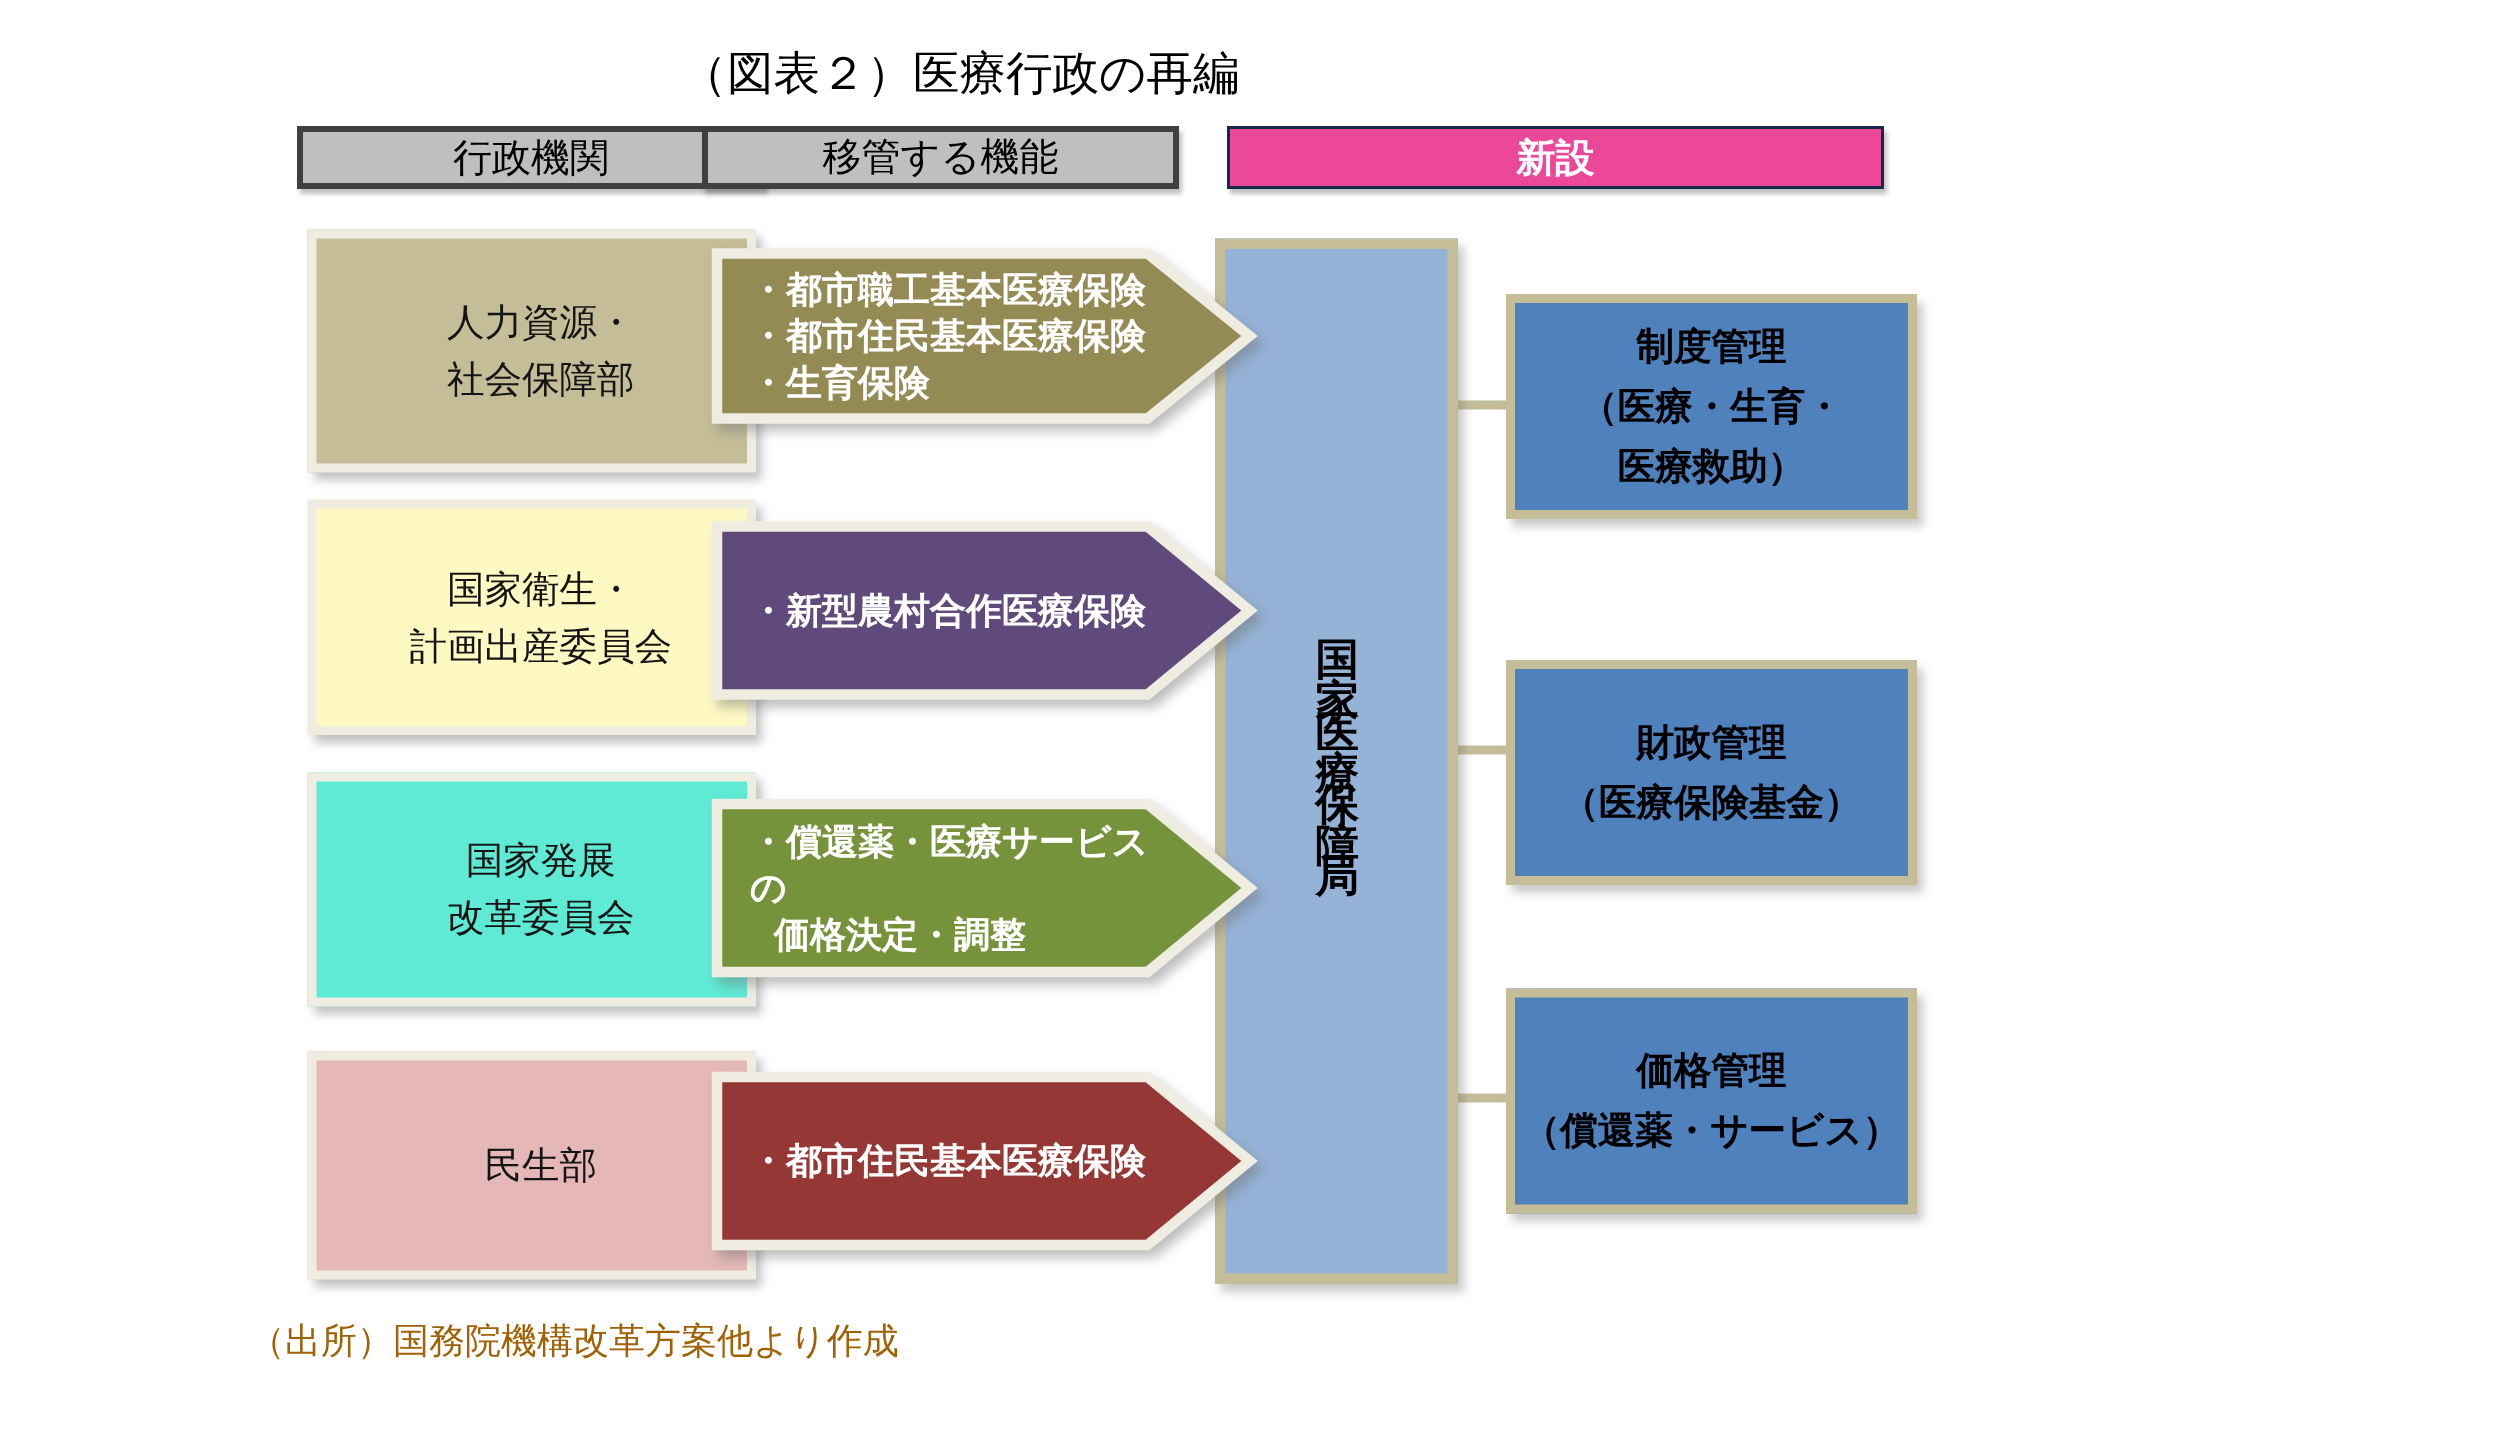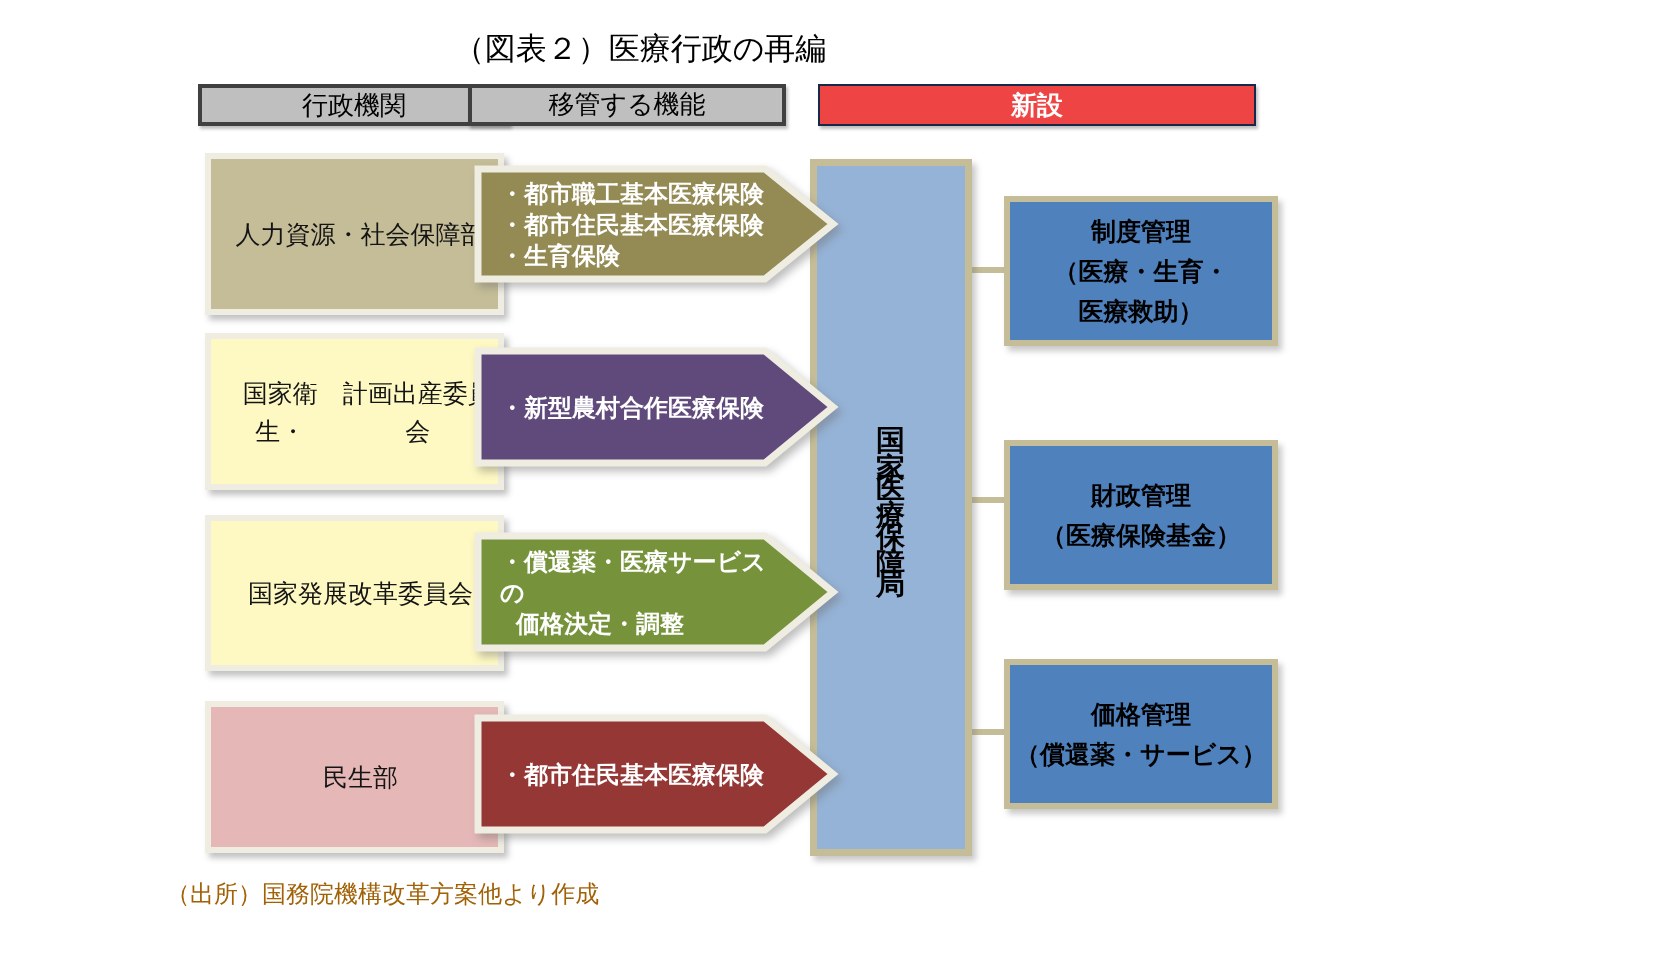--- a/index.html
+++ b/index.html
@@ -9,30 +9,30 @@
 
   
   .title { top:28px; left:0; width:1280px; text-align:center; font-size:31px; color:#000; }
   .source { top:878px; left:166px; font-size:24px; color:#a16207; }
 
   
   .hdr { top:84px; height:42px; box-sizing:border-box; display:flex; align-items:center; justify-content:center; font-size:26px; }
   .hdr-gray { background:#bfbfbf; border:4px solid #404040; color:#000; box-shadow:2px 3px 3px rgba(0,0,0,.25); }
   .hdr1 { left:198px; width:312px; }
   .hdr2 { left:468px; width:318px;align-items:flex-end; }
-  .hdr-navy { left:818px; width:438px; background:#ef4444; border:2px solid #152a4a; color:#fff; font-weight:bold; box-shadow:2px 3px 3px rgba(0,0,0,.25); }
+  .hdr-navy { left:818px; width:438px; background:#ec4899; border:2px solid #152a4a; color:#fff; font-weight:bold; box-shadow:2px 3px 3px rgba(0,0,0,.25); }
 
   
   .agency { left:205px; width:299px; box-sizing:border-box; border:6px solid #EFEDE2;
             box-shadow:4px 5px 6px rgba(120,120,120,.45);
-            display:flex; align-items:center; justify-content:center;
+            display:flex; flex-direction:column; align-items:center; justify-content:center;
             font-size:25px; line-height:38px; color:#141414; text-align:center; z-index:1;padding-left:12px; }
   .ag1 { top:153px; height:162px; background:#C4BD97; }
   .ag2 { top:333px; height:157px; background:#fef9c3; }
-  .ag3 { top:515px; height:156px; background:#fef9c3; }
+  .ag3 { top:515px; height:156px; background:#5eead4; }
   .ag4 { top:701px; height:152px; background:#E5B8B7; }
 
   
   .arrow { left:472px; width:368px; z-index:3; }
   .arrow svg { display:block; filter:drop-shadow(4px 5px 4px rgba(110,110,110,.45)); }
   .a1 { top:163px; height:122px; }
   .a2 { top:345px; height:124px; }
   .a3 { top:530px; height:124px; }
   .a4 { top:712px; height:124px; }
   .arrow-text { position:absolute; left:28px; top:0; width:272px; height:100%;

